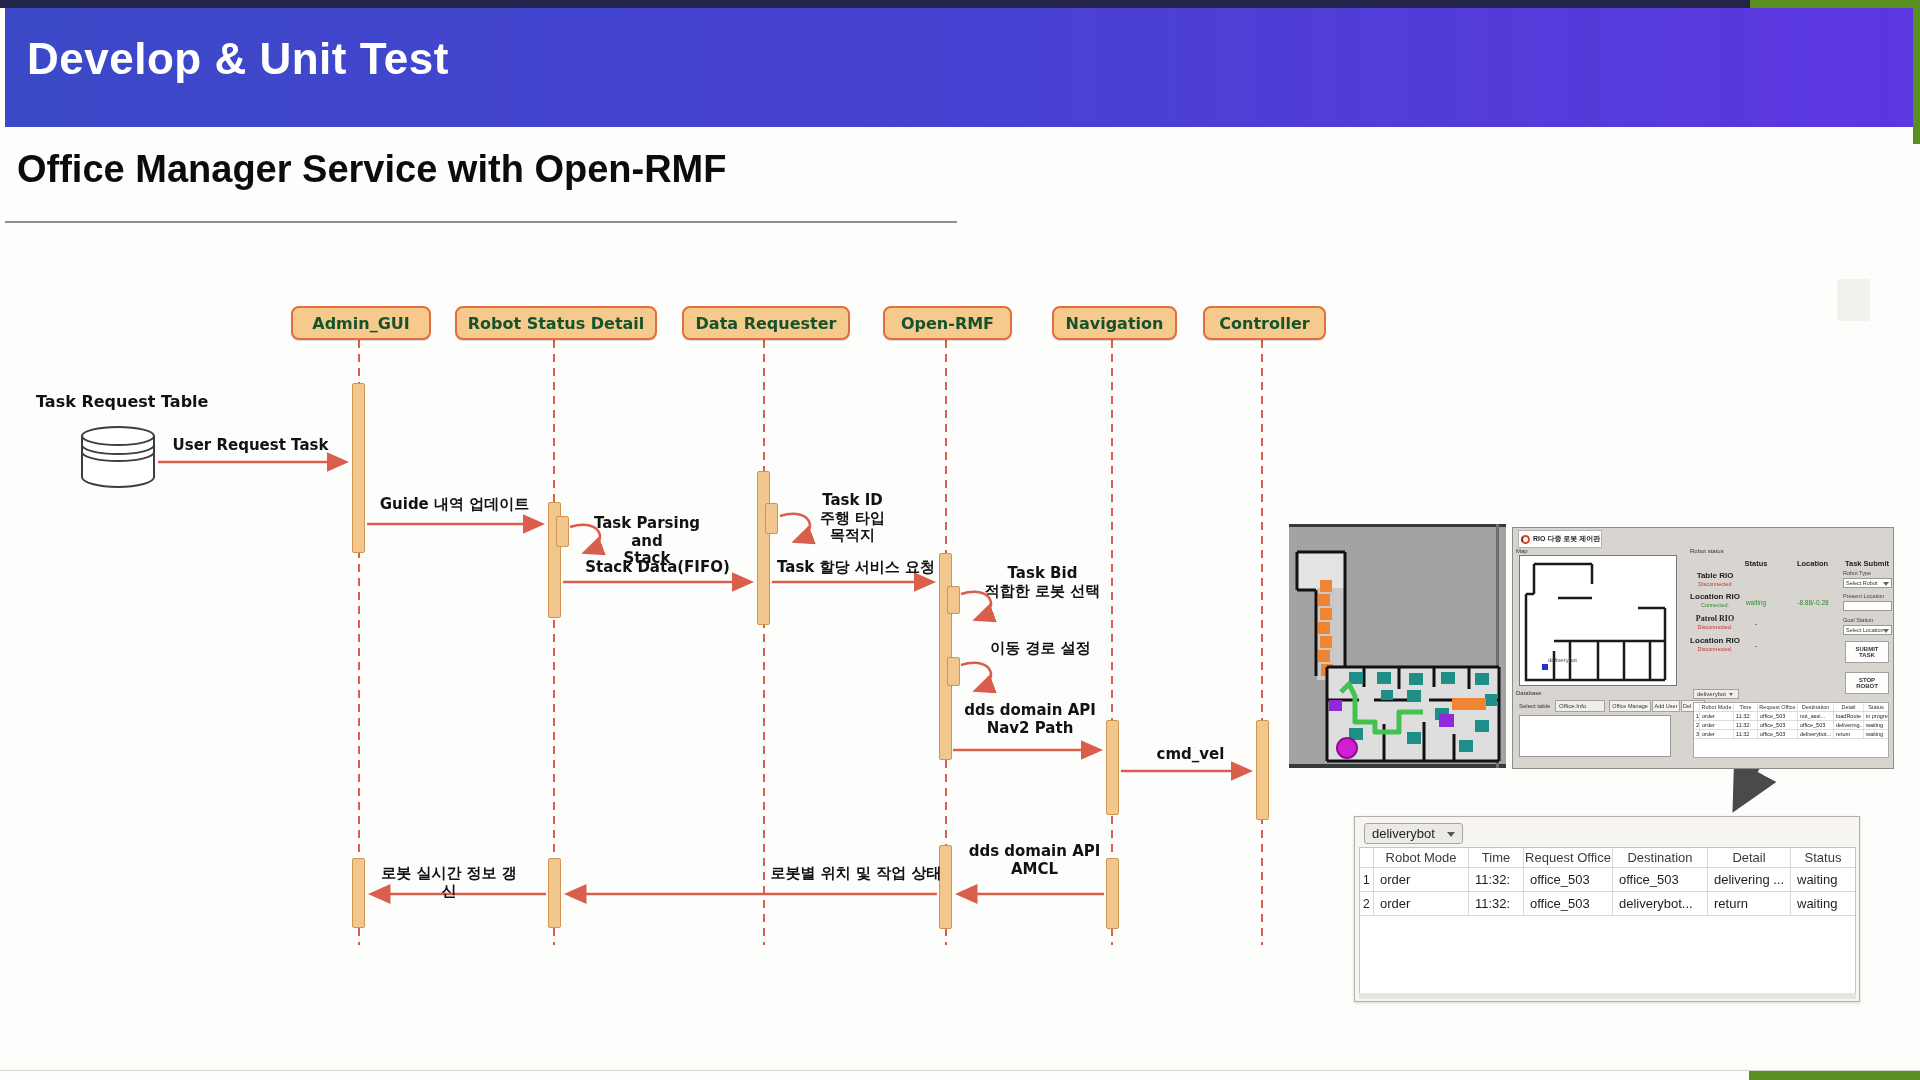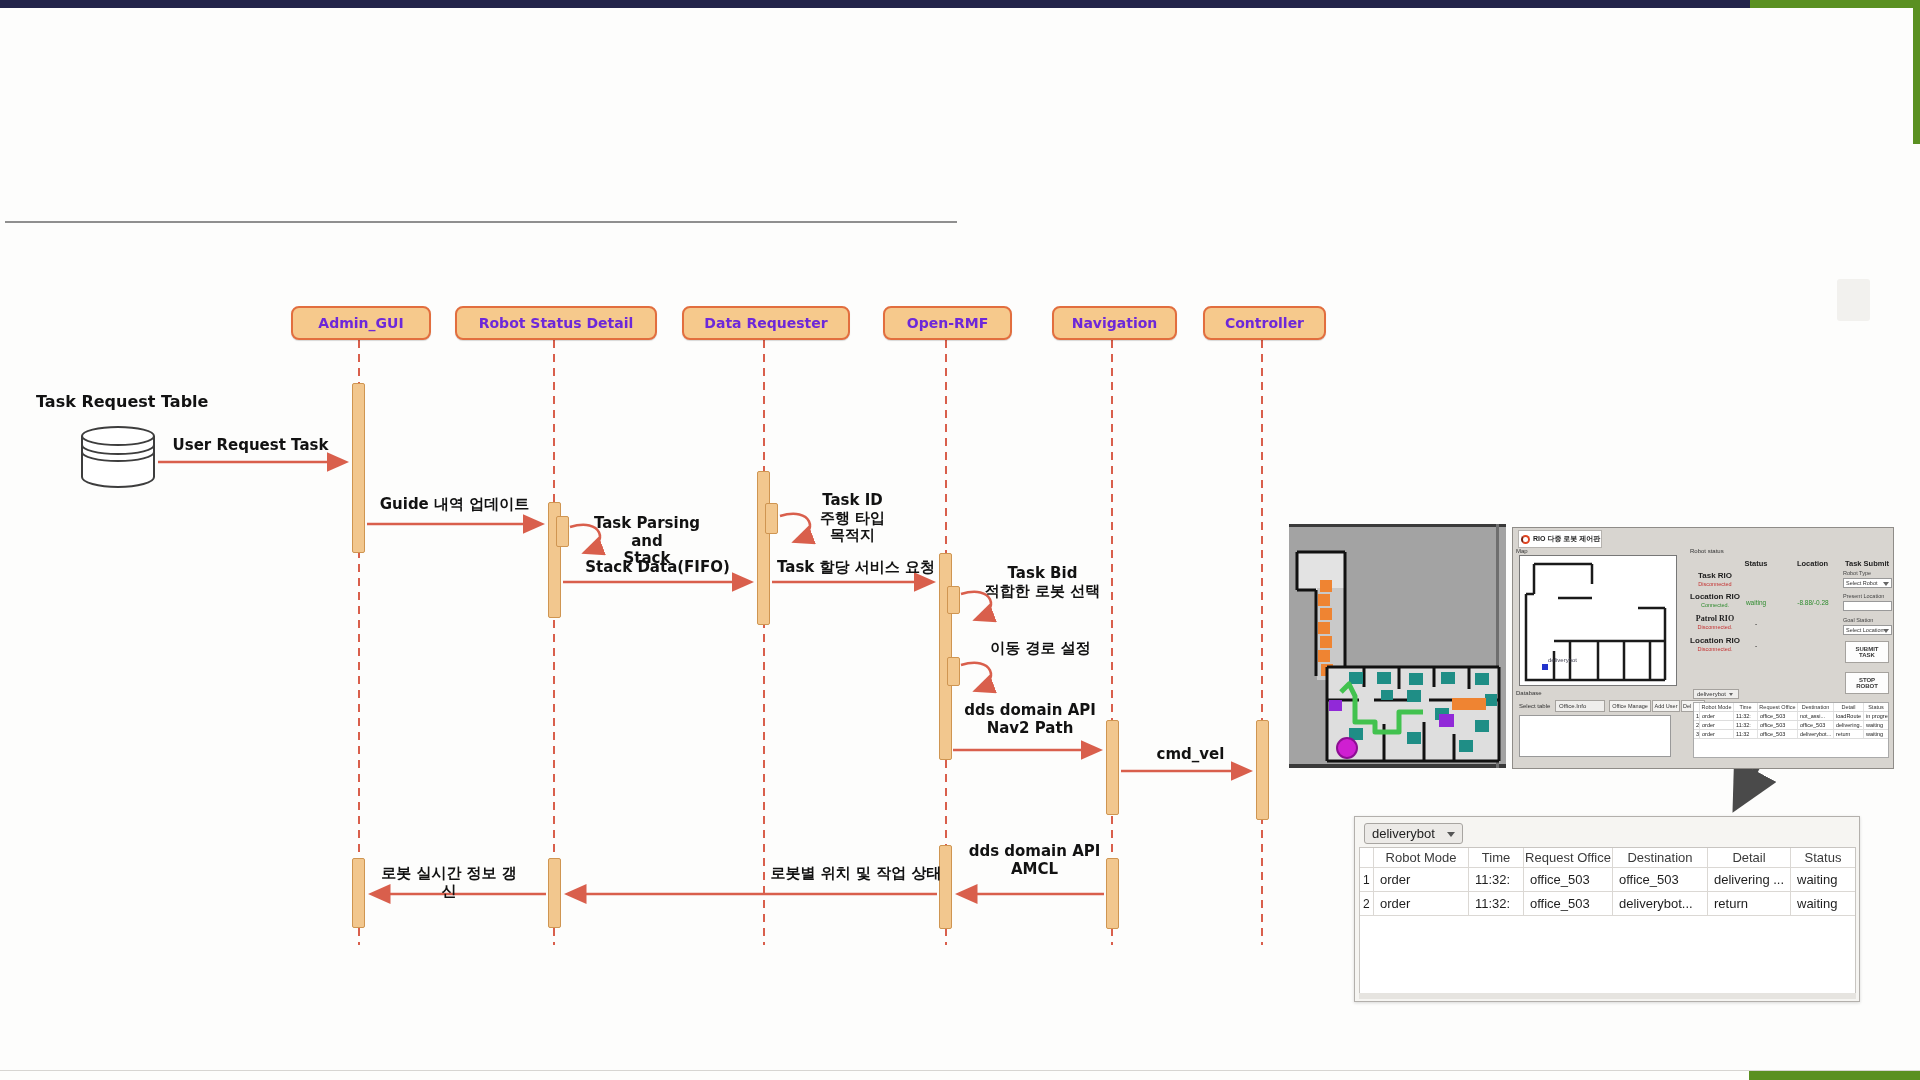--- a/index.html
+++ b/index.html
@@ -13,21 +13,21 @@
   .banner h1{margin:0;padding:26px 0 0 22px;color:#fff;font-size:44px;font-weight:bold;
              font-family:"Liberation Sans",sans-serif;letter-spacing:0.5px;}
   .green-right{position:absolute;left:1913px;top:0;width:7px;height:144px;background:#5a9021;}
   .subtitle{position:absolute;left:17px;top:148px;font-size:38px;font-weight:bold;color:#0c0c0c;
             font-family:"Liberation Sans",sans-serif;}
   .subline{position:absolute;left:5px;top:221px;width:952px;height:2px;background:#8f8f8f;}
   .faint-box{position:absolute;left:1837px;top:279px;width:33px;height:42px;background:#f2f1ee;border-radius:3px;}
 
   
   .actor{position:absolute;height:30px;background:#f6c98c;border:2px solid #e26e3e;border-radius:8px;
-         color:#6d28d9;font-weight:bold;font-size:14px;display:flex;align-items:center;justify-content:center;
+         color:#14532d;font-weight:bold;font-size:16px;display:flex;align-items:center;justify-content:center;
          font-family:"DejaVu Sans",sans-serif;box-shadow:0 1px 1px rgba(0,0,0,.15);}
   .act{position:absolute;width:13px;background:#f2c78e;border:1px solid #cf9551;border-radius:2px;box-sizing:border-box;}
   .lbl{position:absolute;font-family:"DejaVu Sans",sans-serif;font-weight:bold;color:#121212;
        text-align:center;white-space:pre-line;line-height:1.18;font-size:15px;}
   .lbl-left{text-align:left;}
   svg.layer{position:absolute;left:0;top:0;}
 
   
   .panel{position:absolute;left:1354px;top:816px;width:506px;height:186px;background:#f6f5f2;
          border:1px solid #b3b0ac;box-sizing:border-box;box-shadow:0 1px 3px rgba(0,0,0,.15);}
@@ -82,21 +82,25 @@
   .botline{position:absolute;left:0;top:1070px;width:1920px;height:1px;background:#d7d5d2;}
   .botgreen{position:absolute;left:1749px;top:1071px;width:171px;height:9px;background:#5a9021;}
 </style>
 </head>
 <body>
 
 <div class="slide">
 
   <div class="topstrip"></div>
   <div class="topstrip-green"></div>
+  <div class="banner">
+    <h1>Develop &amp; Unit Test</h1>
+  </div>
   <div class="green-right"></div>
+  <div class="subtitle">Office Manager Service with Open-RMF</div>
   <div class="subline"></div>
   <div class="faint-box"></div>
 
   <svg class="layer" width="1920" height="1080">
     <defs>
       <marker id="ah" markerWidth="9" markerHeight="8" refX="7" refY="4" orient="auto">
         <path d="M0,0 L9,4 L0,8 z" fill="#d95f4c"></path>
       </marker>
       <marker id="ahd" markerWidth="8" markerHeight="8" refX="5" refY="4" orient="auto">
         <path d="M0,0 L8,4 L0,8 z" fill="#4a4a4a"></path>
@@ -264,21 +268,21 @@
         <rect x="22" y="108" width="6" height="6" fill="#2233cc"></rect>
       </svg>
       <div class="tiny" style="left:28px;top:101px;color:#445;">deliverybot</div>
     </div>
 
     <div class="tiny" style="left:177px;top:20px;">Robot status</div>
     <div class="tinyb" style="left:218px;top:31px;width:50px;">Status</div>
     <div class="tinyb" style="left:272px;top:31px;width:55px;">Location</div>
     <div class="tinyb" style="left:328px;top:31px;width:52px;">Task Submit</div>
 
-    <div class="rname" style="top:43px;">Task RIO</div>
+    <div class="rname" style="top:43px;">Table RIO</div>
     <div class="rsub red" style="top:53px;">Disconnected</div>
     <div class="rname" style="top:64px;">Location RIO</div>
     <div class="rsub grn" style="top:74px;">Connected.</div>
     <div class="sval grn" style="left:218px;top:71px;">waiting</div>
     <div class="sval grn" style="left:272px;top:71px;width:56px;">-8.88/-0.28</div>
     <div class="rname" style="top:86px;font-family:Liberation Serif, serif;">Patrol RIO</div>
     <div class="rsub red" style="top:96px;">Disconnected.</div>
     <div class="sval" style="left:218px;top:92px;">-</div>
     <div class="rname" style="top:108px;">Location RIO</div>
     <div class="rsub red" style="top:118px;">Disconnected.</div>

